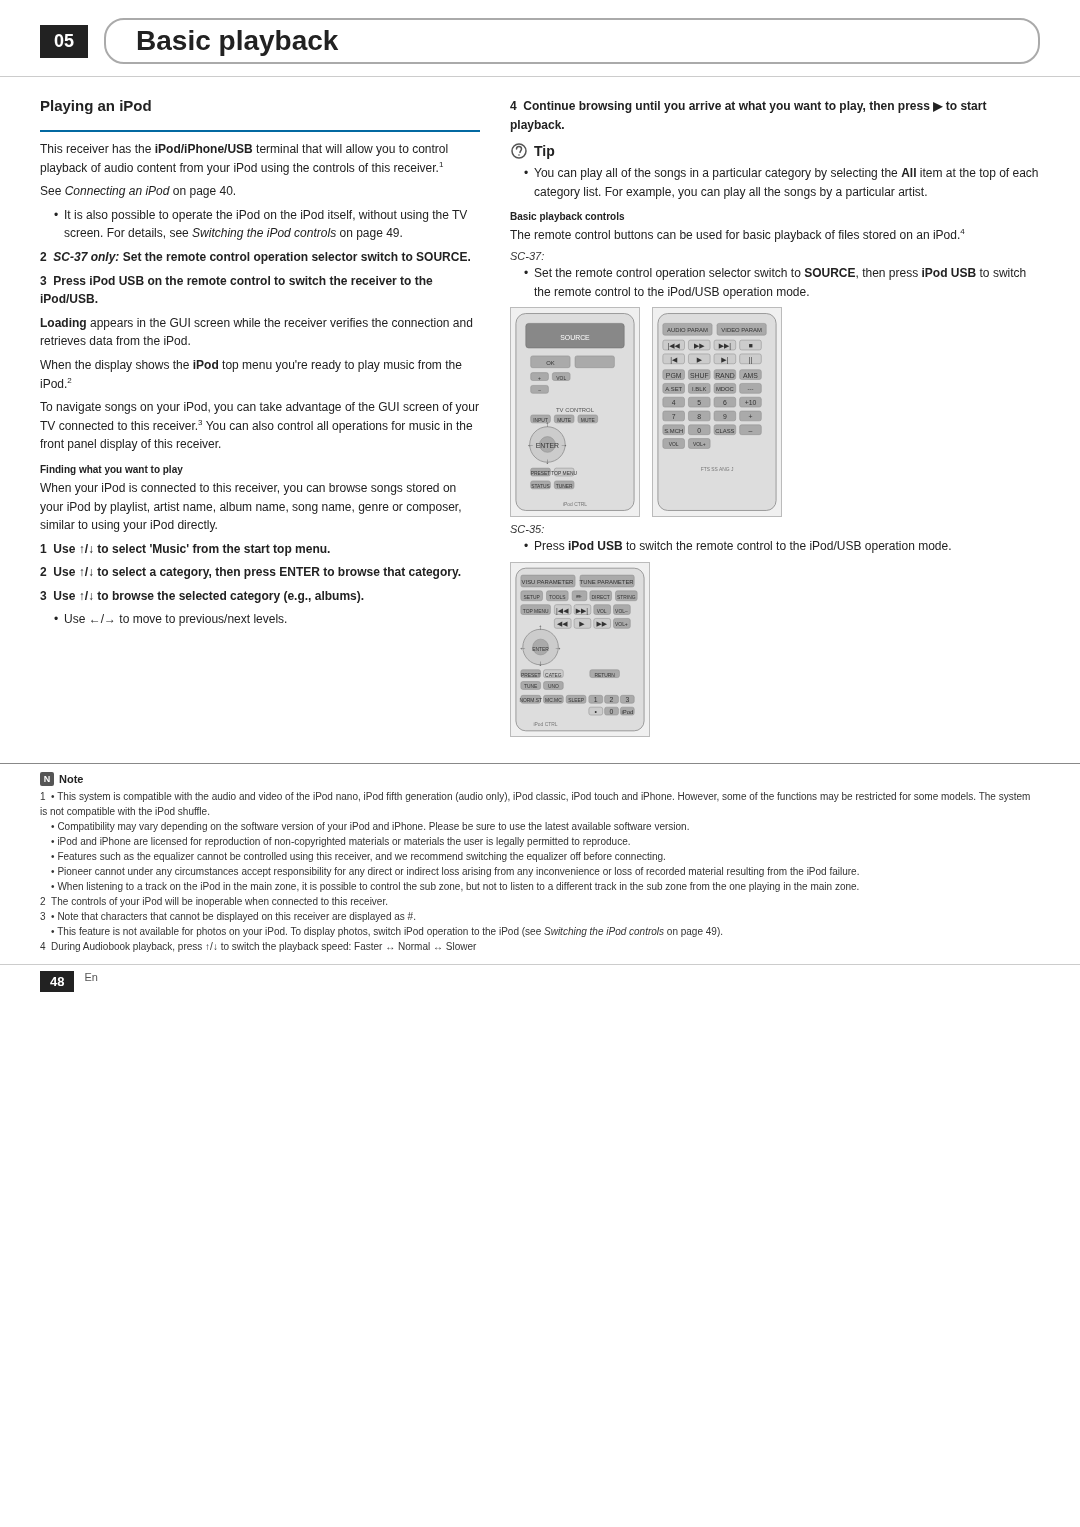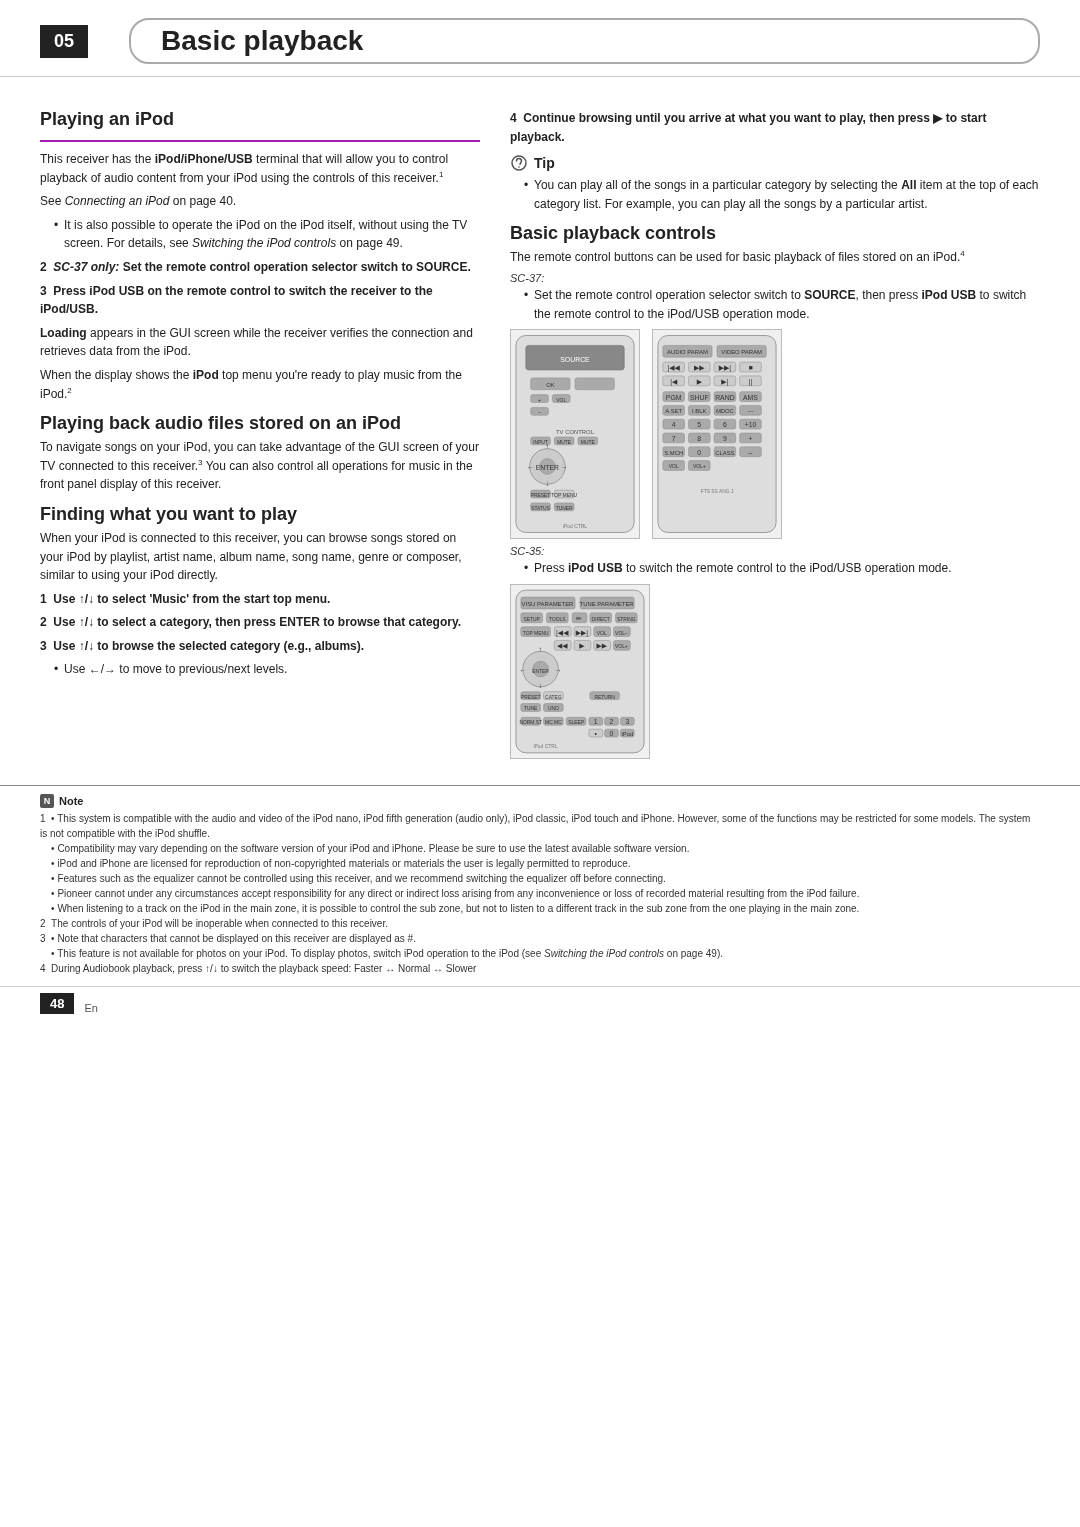--- a/index.html
+++ b/index.html
@@ -12,22 +12,21 @@
       color: #222;
       position: relative;
     }
 
     
     .page-header {
       display: flex;
       align-items: center;
       padding: 18px 40px 12px 40px;
       border-bottom: 1px solid #ccc;
-      margin-bottom: 12px;
-      gap: 25px;
+      margin-bottom: 0;
     }
     .chapter-badge {
       background: #222;
       color: #fff;
       font-size: 18px;
       font-weight: bold;
       padding: 6px 14px;
       margin-right: 16px;
     }
     .chapter-title {
@@ -53,30 +52,30 @@
       max-width: 440px;
     }
 
     
     .right-col {
       flex: 1;
     }
 
     
     .section-title {
-      font-size: 18px;
+      font-size: 15px;
       font-weight: bold;
       color: #222;
-      border-bottom: 2px solid #a21caf;
-      padding-bottom: 10px;
+      border-bottom: 2px solid #0369a1;
+      padding-bottom: 16px;
       margin-bottom: 8px;
     }
 
     .subsection-title {
-      font-size: 18px;
+      font-size: 10px;
       font-weight: bold;
       color: #222;
       margin-top: 10px;
       margin-bottom: 4px;
     }
 
     p {
       font-size: 12px;
       line-height: 1.55;
       margin-bottom: 5px;
@@ -158,21 +157,21 @@
     }
     .note-text {
       font-size: 10px;
       line-height: 1.5;
       color: #333;
     }
 
     
     .page-footer {
       display: flex;
-      align-items: flex-end;
+      align-items: flex-start;
       padding: 6px 40px;
       border-top: 1px solid #ccc;
     }
     .page-number-badge {
       background: #222;
       color: #fff;
       font-size: 13px;
       font-weight: bold;
       padding: 3px 10px;
       margin-right: 10px;
@@ -230,21 +229,20 @@
     </div>
 
     <div class="step">
       <span class="step-num">3&nbsp;&nbsp;<span class="bold">Press iPod USB on the remote control to switch the receiver to the iPod/USB.</span></span>
     </div>
 
     <p><span class="bold">Loading</span> appears in the GUI screen while the receiver verifies the connection and retrieves data from the iPod.</p>
 
     <p>When the display shows the <span class="bold">iPod</span> top menu you're ready to play music from the iPod.<sup>2</sup></p>
 
-    <div class="subsection-title">Playing back audio files stored on an iPod</div>
 
     <p>To navigate songs on your iPod, you can take advantage of the GUI screen of your TV connected to this receiver.<sup>3</sup> You can also control all operations for music in the front panel display of this receiver.</p>
 
     <div class="subsection-title">Finding what you want to play</div>
 
     <p>When your iPod is connected to this receiver, you can browse songs stored on your iPod by playlist, artist name, album name, song name, genre or composer, similar to using your iPod directly.</p>
 
     <div class="step">
       <span class="step-num">1&nbsp;&nbsp;<span class="bold">Use ↑/↓ to select 'Music' from the start top menu.</span></span>
     </div>

